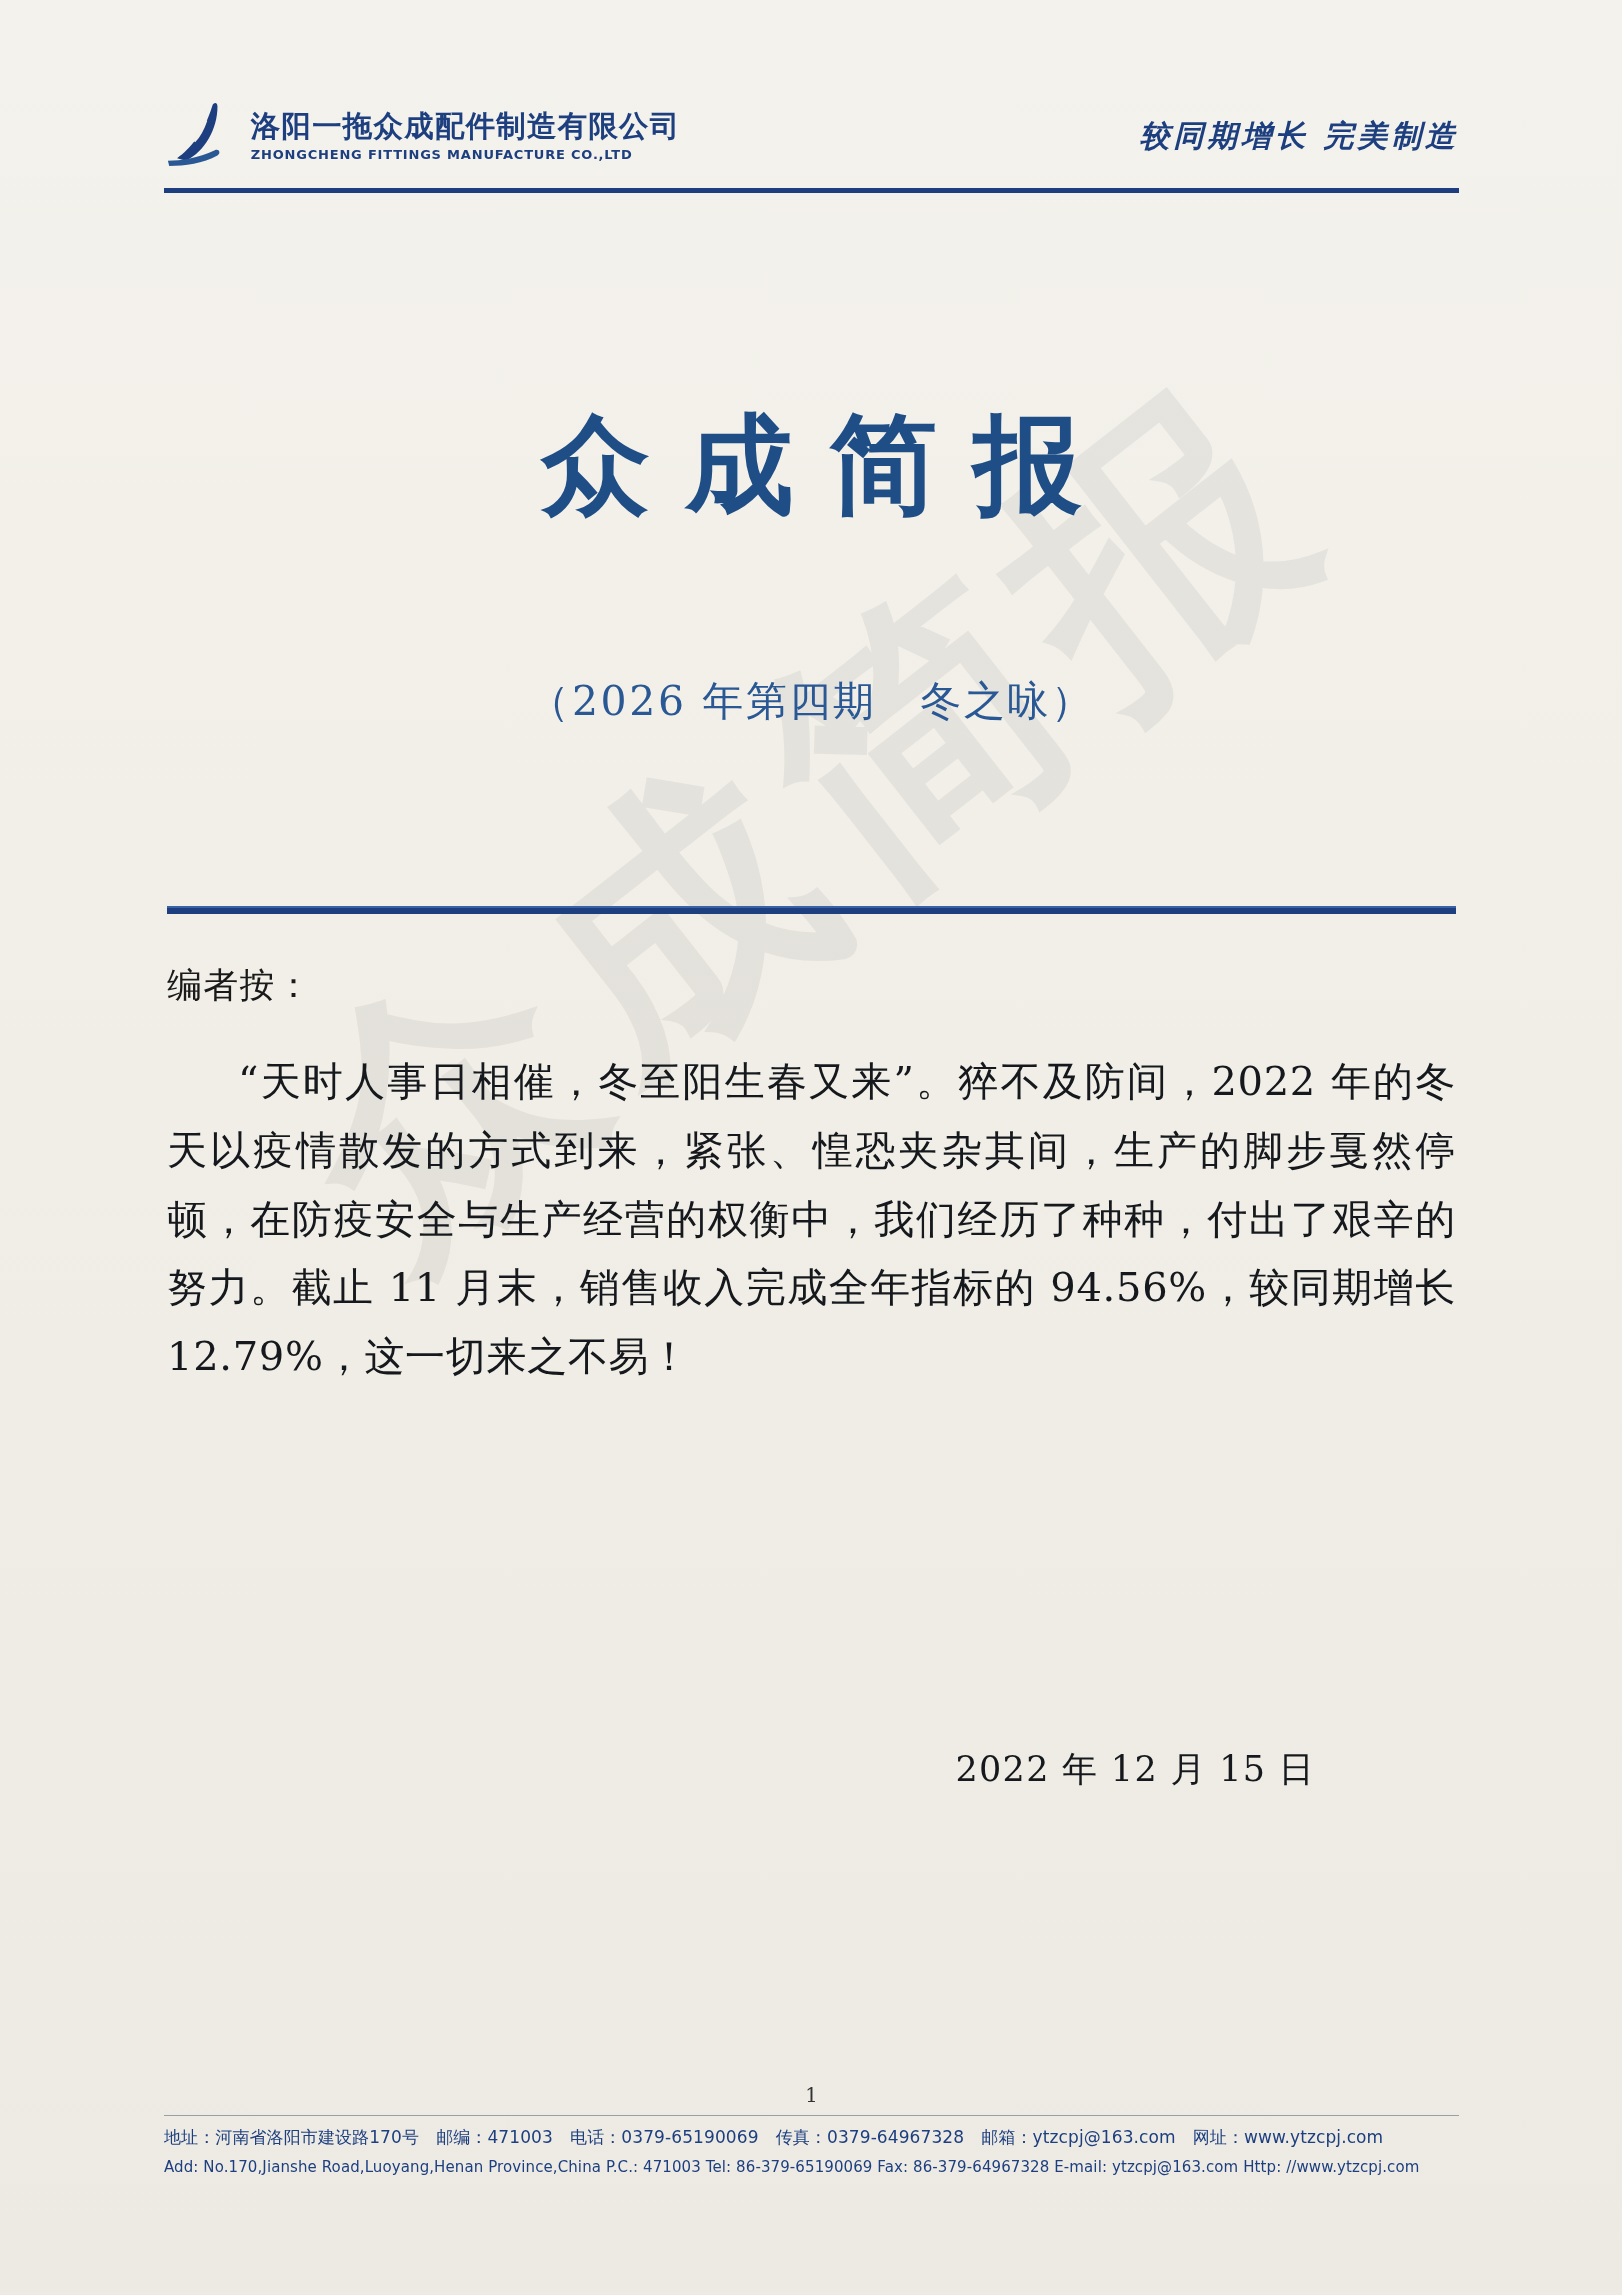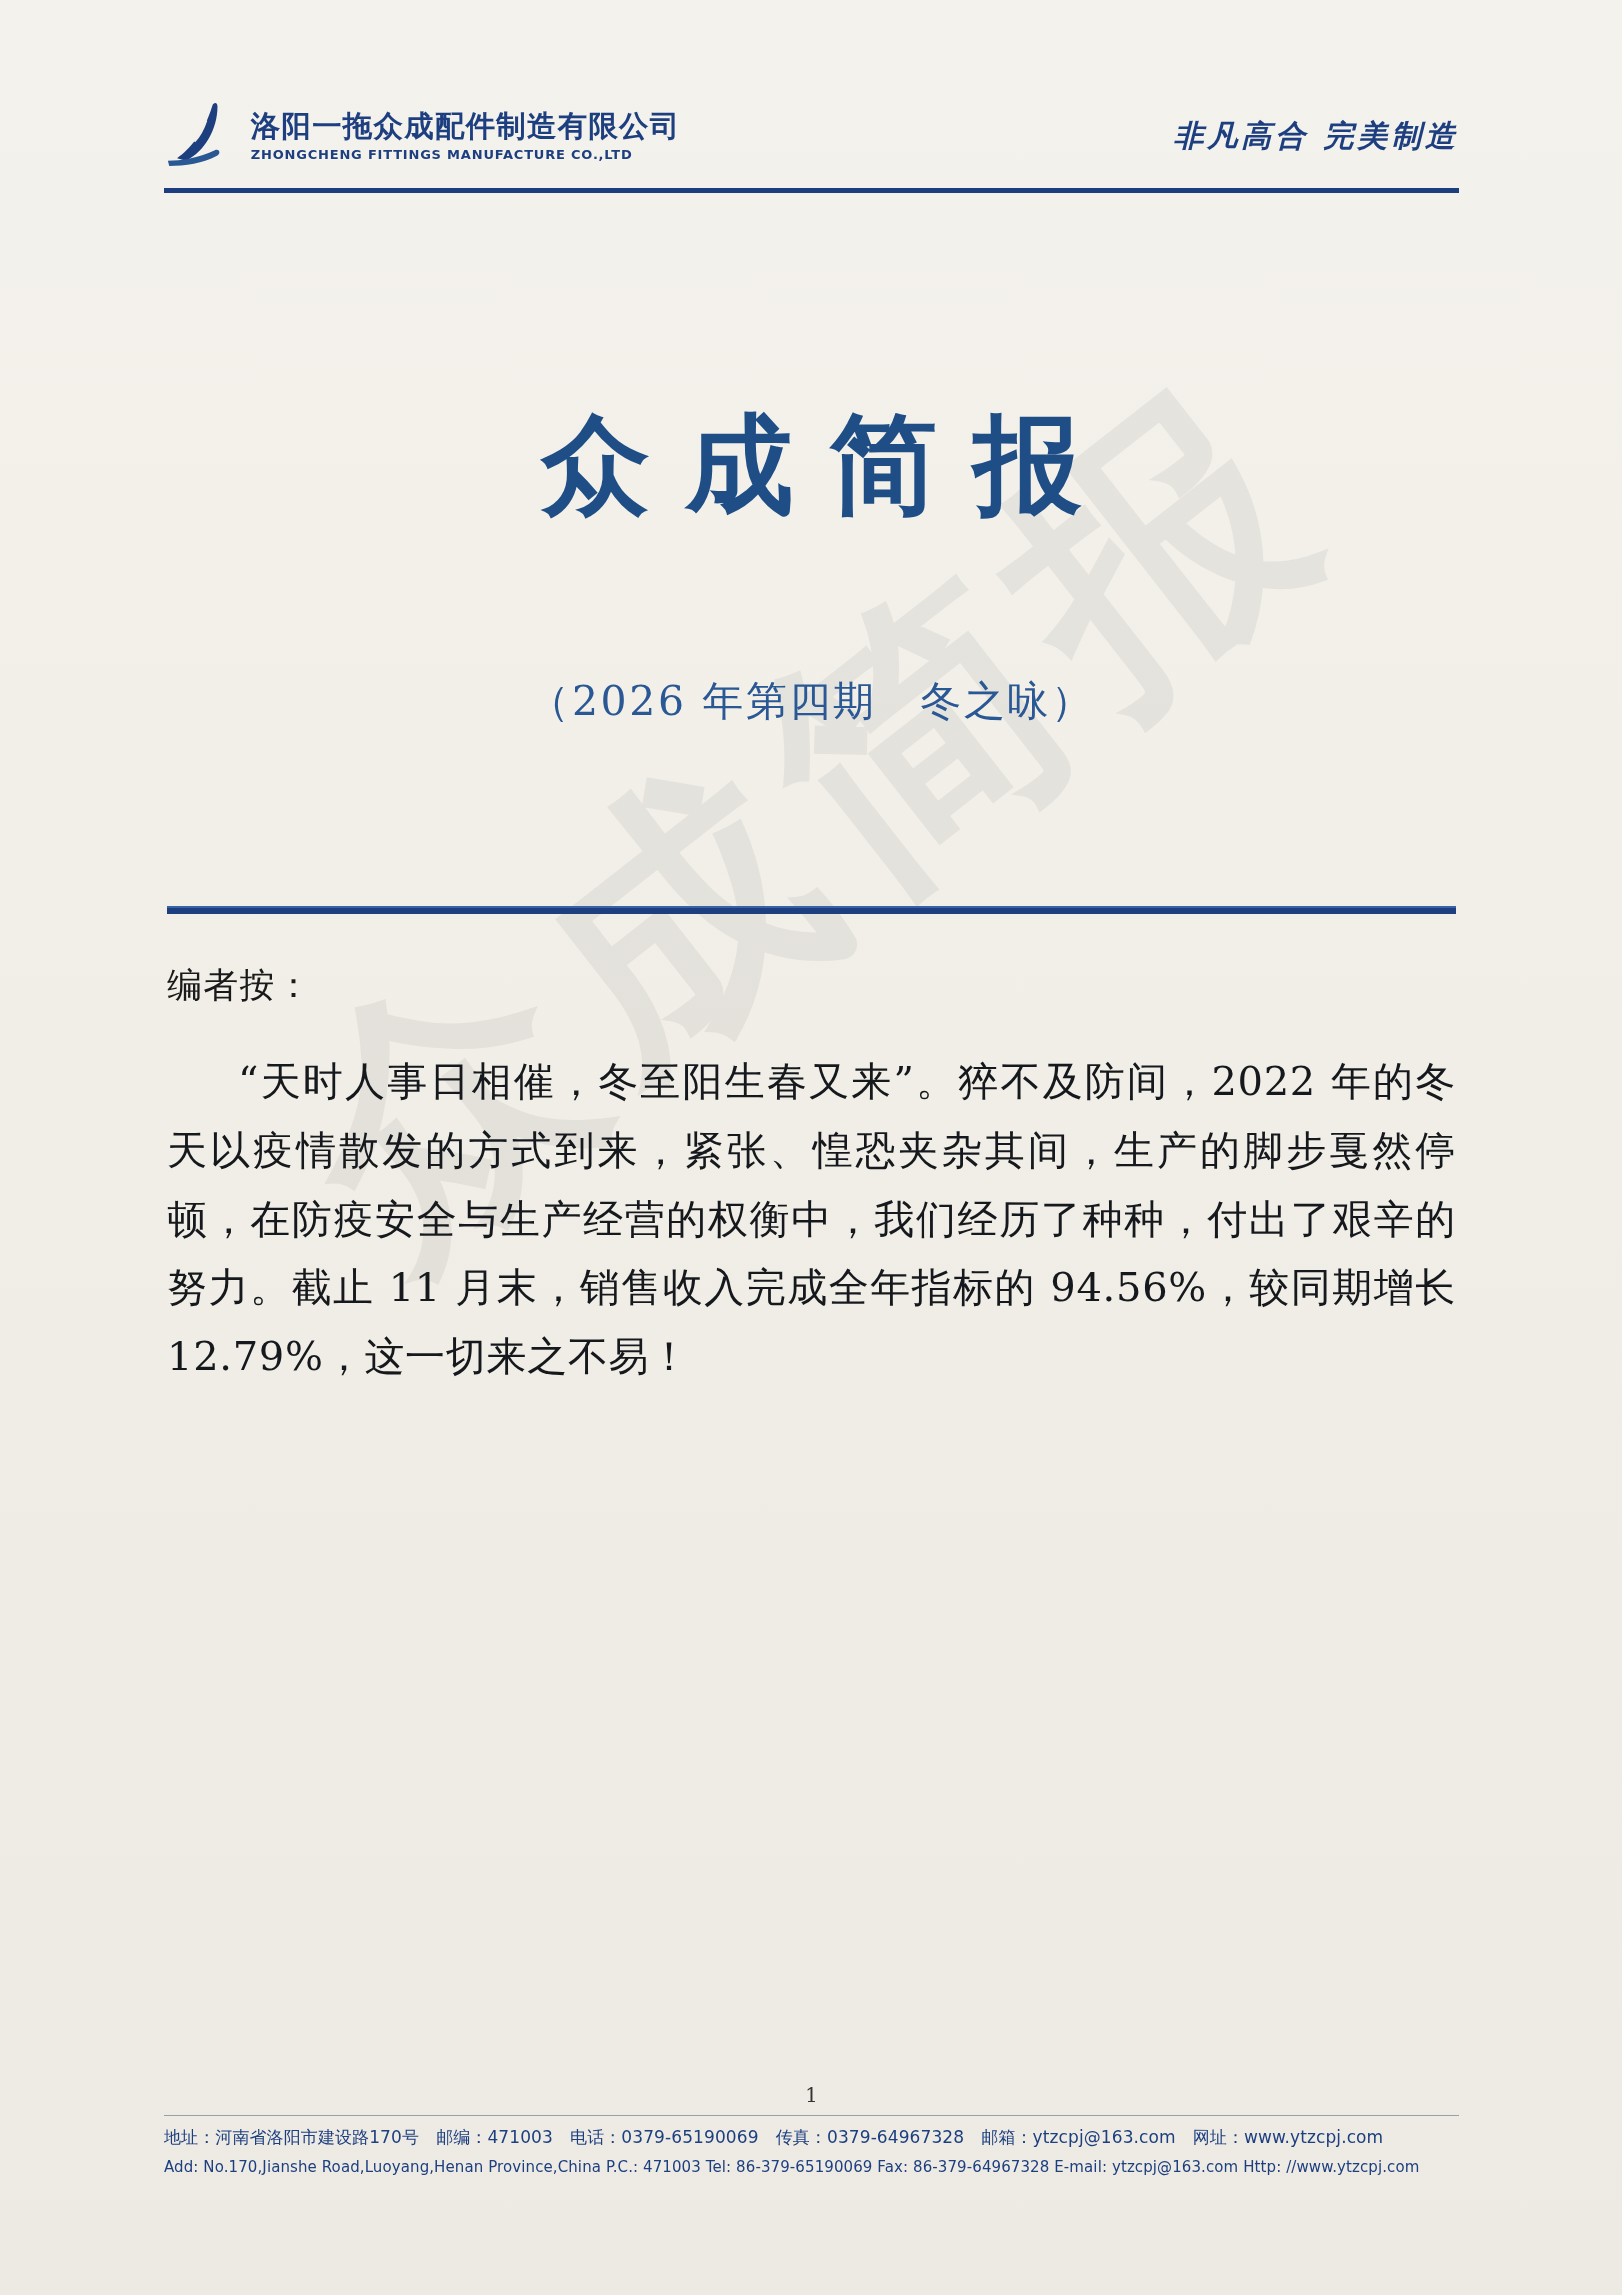--- a/index.html
+++ b/index.html
@@ -228,33 +228,34 @@
           <path d="M20 92 C40 78, 62 52, 74 12 C76 6, 82 6, 82 13 C82 48, 62 82, 34 96 Z" fill="#1d3f80"></path>
           <path d="M6 96 C26 96, 52 92, 78 80 C84 77, 88 84, 82 88 C60 100, 32 104, 8 104 Z" fill="#2a5894"></path>
           <path d="M46 66 C54 58, 60 46, 64 34" stroke="#f2f0e9" stroke-width="5" fill="none"></path>
         </svg>
       </div>
       <div class="logo-text">
         <div class="logo-cn">洛阳一拖众成配件制造有限公司</div>
         <div class="logo-en">ZHONGCHENG FITTINGS MANUFACTURE CO.,LTD</div>
       </div>
     </div>
-    <div class="slogan">非凡高合 完美制造</div>
+    <div class="slogan">较同期增长 完美制造</div>
     <div class="header-rule"></div>
   </div>
 
   <div class="title">众成简报</div>
   <div class="subtitle">（2026 年第四期　冬之咏）</div>
 
   <div class="divider"></div>
 
   <div class="editor-label">编者按：</div>
   <div class="body-text">“天时人事日相催，冬至阳生春又来”。猝不及防间，2022 年的冬天以疫情散发的方式到来，紧张、惶恐夹杂其间，生产的脚步戛然停顿，在防疫安全与生产经营的权衡中，我们经历了种种，付出了艰辛的努力。截止 11 月末，销售收入完成全年指标的 94.56%，较同期增长 12.79%，这一切来之不易！</div>
 
   <div class="signature">
+    <div>2022 年 12 月 15 日</div>
   </div>
 
   <div class="page-number">1</div>
   <div class="footer-rule"></div>
   <div class="footer">
     <div class="footer-line-cn">地址：河南省洛阳市建设路170号　邮编：471003　电话：0379-65190069　传真：0379-64967328　邮箱：ytzcpj@163.com　网址：www.ytzcpj.com</div>
     <div class="footer-line-en">Add: No.170,Jianshe Road,Luoyang,Henan Province,China  P.C.: 471003  Tel: 86-379-65190069  Fax: 86-379-64967328  E-mail: ytzcpj@163.com  Http: //www.ytzcpj.com</div>
   </div>
 
 </div>

